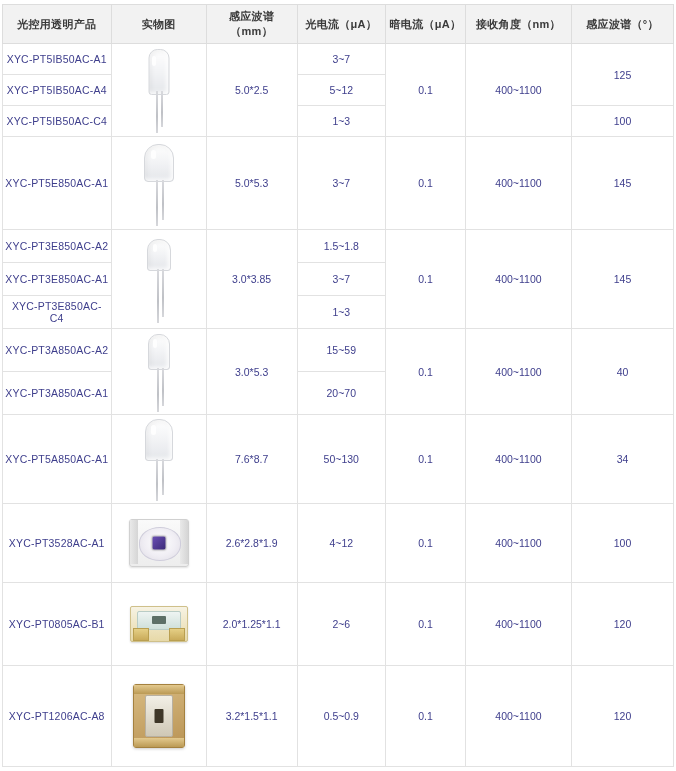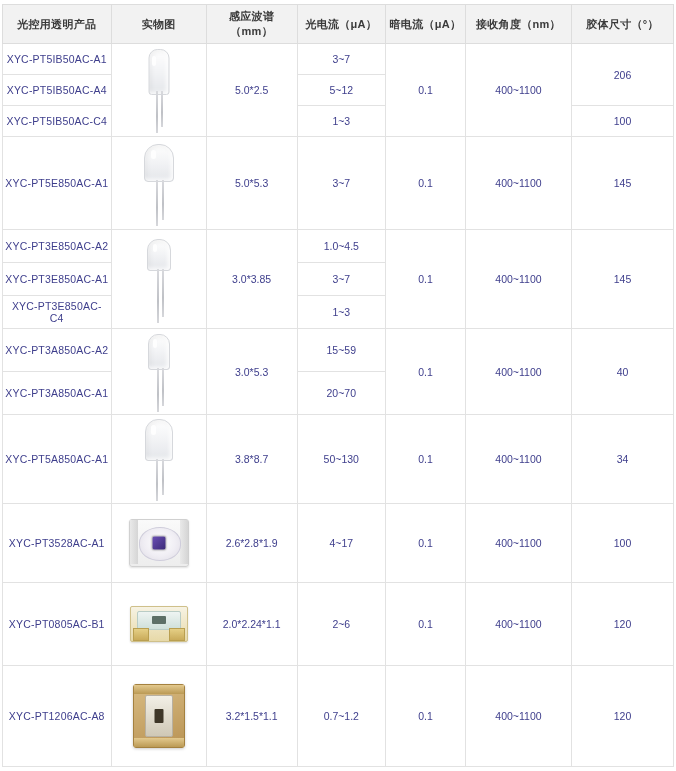--- a/index.html
+++ b/index.html
@@ -194,42 +194,42 @@
         <col class="c6">
     </colgroup>
     <thead>
       <tr>
         <th>光控用透明产品</th>
         <th>实物图</th>
         <th>感应波谱（mm）</th>
         <th>光电流（μA）</th>
         <th>暗电流（μA）</th>
         <th>接收角度（nm）</th>
-        <th>胶体尺寸（°）</th>
+        <th>感应波谱（°）</th>
       </tr>
     </thead>
     <tbody>
 
       <tr>
         <td class="part" style="height:30px">XYC-PT5IB50AC-A1</td>
         <td class="img" rowspan="3">
           <div class="imgwrap" style="height:92px">
             <div class="led" style="width:46px;height:86px">
               <div class="dome" style="top:2px;width:19px;height:44px;border-radius:9px 9px 3px 3px;"></div>
               <div class="glint" style="left:16px;top:9px;width:4px;height:10px;border-radius:3px;"></div>
               <div class="leg" style="left:20px;top:44px;height:42px;"></div>
               <div class="leg" style="left:25px;top:44px;height:36px;"></div>
             </div>
           </div>
         </td>
         <td class="plain" rowspan="3">5.0*2.5</td>
         <td class="plain" style="height:30px">3~7</td>
         <td class="plain" rowspan="3">0.1</td>
         <td class="plain" rowspan="3">400~1100</td>
-        <td class="plain" rowspan="2">206</td>
+        <td class="plain" rowspan="2">125</td>
       </tr>
       <tr>
         <td class="part" style="height:30px">XYC-PT5IB50AC-A4</td>
         <td class="plain" style="height:30px">5~12</td>
       </tr>
       <tr>
         <td class="part" style="height:30px">XYC-PT5IB50AC-C4</td>
         <td class="plain" style="height:30px">1~3</td>
         <td class="plain">100</td>
       </tr>
@@ -259,21 +259,21 @@
           <div class="imgwrap" style="height:96px">
             <div class="led" style="width:46px;height:88px">
               <div class="dome" style="top:4px;width:22px;height:30px;border-radius:11px 11px 3px 3px;"></div>
               <div class="glint" style="left:17px;top:9px;width:4px;height:8px;border-radius:2px;"></div>
               <div class="leg" style="left:21px;top:34px;height:54px;"></div>
               <div class="leg" style="left:26px;top:34px;height:48px;"></div>
             </div>
           </div>
         </td>
         <td class="plain" rowspan="3">3.0*3.85</td>
-        <td class="plain" style="height:32px">1.0~4.5</td>
+        <td class="plain" style="height:32px">1.5~1.8</td>
         <td class="plain" rowspan="3">0.1</td>
         <td class="plain" rowspan="3">400~1100</td>
         <td class="plain" rowspan="3">145</td>
       </tr>
       <tr>
         <td class="part" style="height:32px">XYC-PT3E850AC-A1</td>
         <td class="plain" style="height:32px">3~7</td>
       </tr>
       <tr>
         <td class="part" style="height:32px">XYC-PT3E850AC-C4</td>
@@ -308,79 +308,79 @@
         <td class="img">
           <div class="imgwrap" style="height:88px">
             <div class="led" style="width:46px;height:84px">
               <div class="dome" style="top:2px;width:26px;height:40px;border-radius:13px 13px 3px 3px;"></div>
               <div class="glint" style="left:15px;top:8px;width:5px;height:10px;border-radius:3px;"></div>
               <div class="leg" style="left:20px;top:42px;height:42px;"></div>
               <div class="leg" style="left:26px;top:42px;height:36px;"></div>
             </div>
           </div>
         </td>
-        <td class="plain">3.8*8.7</td>
+        <td class="plain">7.6*8.7</td>
         <td class="plain">50~130</td>
         <td class="plain">0.1</td>
         <td class="plain">400~1100</td>
         <td class="plain">34</td>
       </tr>
 
       <tr>
         <td class="part" style="height:78px">XYC-PT3528AC-A1</td>
         <td class="img">
           <div class="imgwrap" style="height:78px">
             <div class="smd3528">
               <div class="pad l"></div>
                 <div class="pad r"></div>
               <div class="inner"></div>
               <div class="die"></div>
             </div>
           </div>
         </td>
         <td class="plain">2.6*2.8*1.9</td>
-        <td class="plain">4~17</td>
+        <td class="plain">4~12</td>
         <td class="plain">0.1</td>
         <td class="plain">400~1100</td>
         <td class="plain">100</td>
       </tr>
 
       <tr>
         <td class="part" style="height:82px">XYC-PT0805AC-B1</td>
         <td class="img">
           <div class="imgwrap" style="height:82px">
             <div class="smd0805">
               <div class="top"></div>
               <div class="chip"></div>
               <div class="lead l"></div>
               <div class="lead r"></div>
             </div>
           </div>
         </td>
-        <td class="plain">2.0*2.24*1.1</td>
+        <td class="plain">2.0*1.25*1.1</td>
         <td class="plain">2~6</td>
         <td class="plain">0.1</td>
         <td class="plain">400~1100</td>
         <td class="plain">120</td>
       </tr>
 
       <tr>
         <td class="part" style="height:100px">XYC-PT1206AC-A8</td>
         <td class="img">
           <div class="imgwrap" style="height:100px">
             <div class="smd1206">
               <div class="band t"></div>
               <div class="win"></div>
               <div class="die2"></div>
               <div class="band b"></div>
             </div>
           </div>
         </td>
         <td class="plain">3.2*1.5*1.1</td>
-        <td class="plain">0.7~1.2</td>
+        <td class="plain">0.5~0.9</td>
         <td class="plain">0.1</td>
         <td class="plain">400~1100</td>
         <td class="plain">120</td>
       </tr>
 
     </tbody>
   </table>
 </div>
 
 </body></html>

